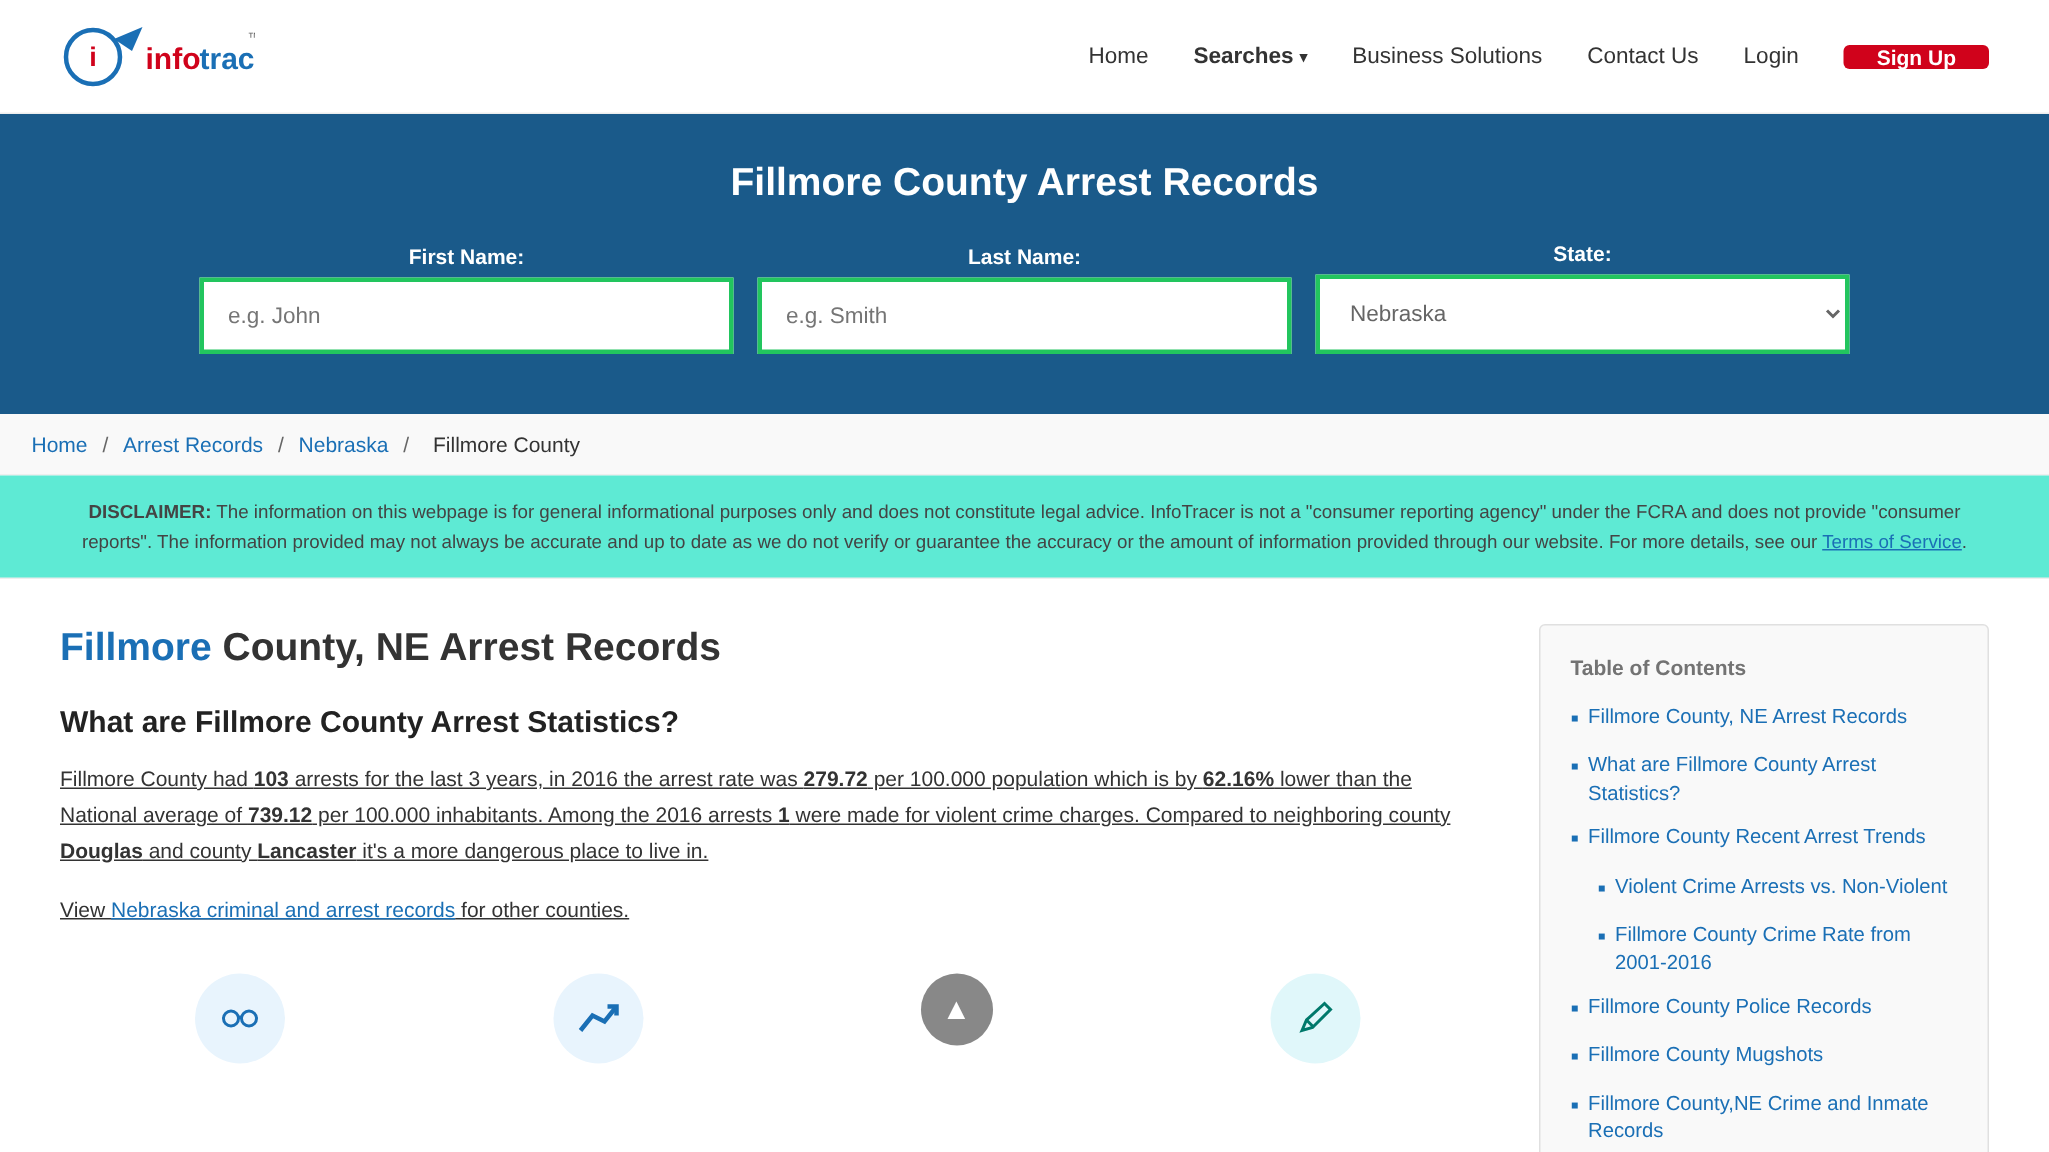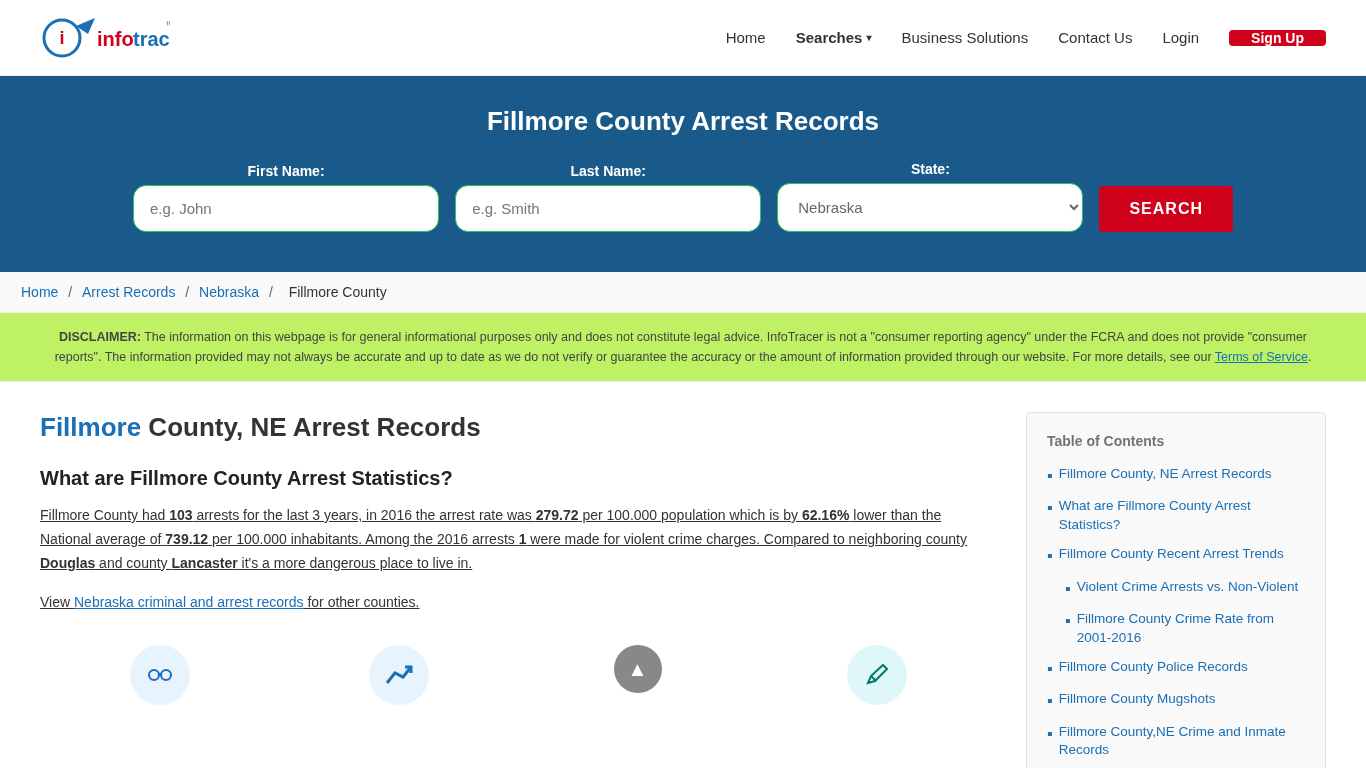--- a/index.html
+++ b/index.html
@@ -85,22 +85,22 @@
     .form-group label {
       font-size: 14px;
       font-weight: bold;
       margin-bottom: 6px;
       color: #fff;
     }
     .form-group input, .form-group select {
       width: 100%;
       padding: 14px 16px;
       font-size: 15px;
-      border: 1px solid #22c55e;
-      border-radius: 13px;
+      border: 3px solid #22c55e;
+      border-radius: 0;
       outline: none;
       color: #666;
     }
     .form-group select {
       appearance: auto;
       background: #fff;
     }
     .btn-search {
       background: #d0021b;
       color: #fff;
@@ -123,21 +123,21 @@
     }
     .breadcrumb a {
       color: #1a6fb5;
       text-decoration: none;
     }
     .breadcrumb span { color: #666; margin: 0 6px; }
     .breadcrumb .current { color: #333; }
 
     
     .disclaimer {
-      background: #bef264;
+      background: #5eead4;
       border-bottom: 1px solid #eee;
       padding: 14px 40px;
       font-size: 12.5px;
       color: #444;
       text-align: center;
       line-height: 1.6;
     }
     .disclaimer strong { font-weight: bold; }
     .disclaimer a { color: #1a6fb5; text-decoration: underline; }
 
@@ -314,21 +314,20 @@
         <option>Idaho</option>
         <option>Illinois</option>
         <option>Indiana</option>
         <option>Iowa</option>
         <option>Kansas</option>
         <option>Kentucky</option>
         <option>Louisiana</option>
         <option>Maine</option>
       </select>
     </div>
-    <button class="btn-search">SEARCH</button>
   </div>
 </section>
 
 <div class="breadcrumb">
   <a href="#">Home</a>
   <span> / </span>
   <a href="#">Arrest Records</a>
   <span> / </span>
   <a href="#">Nebraska</a>
   <span> / </span>

